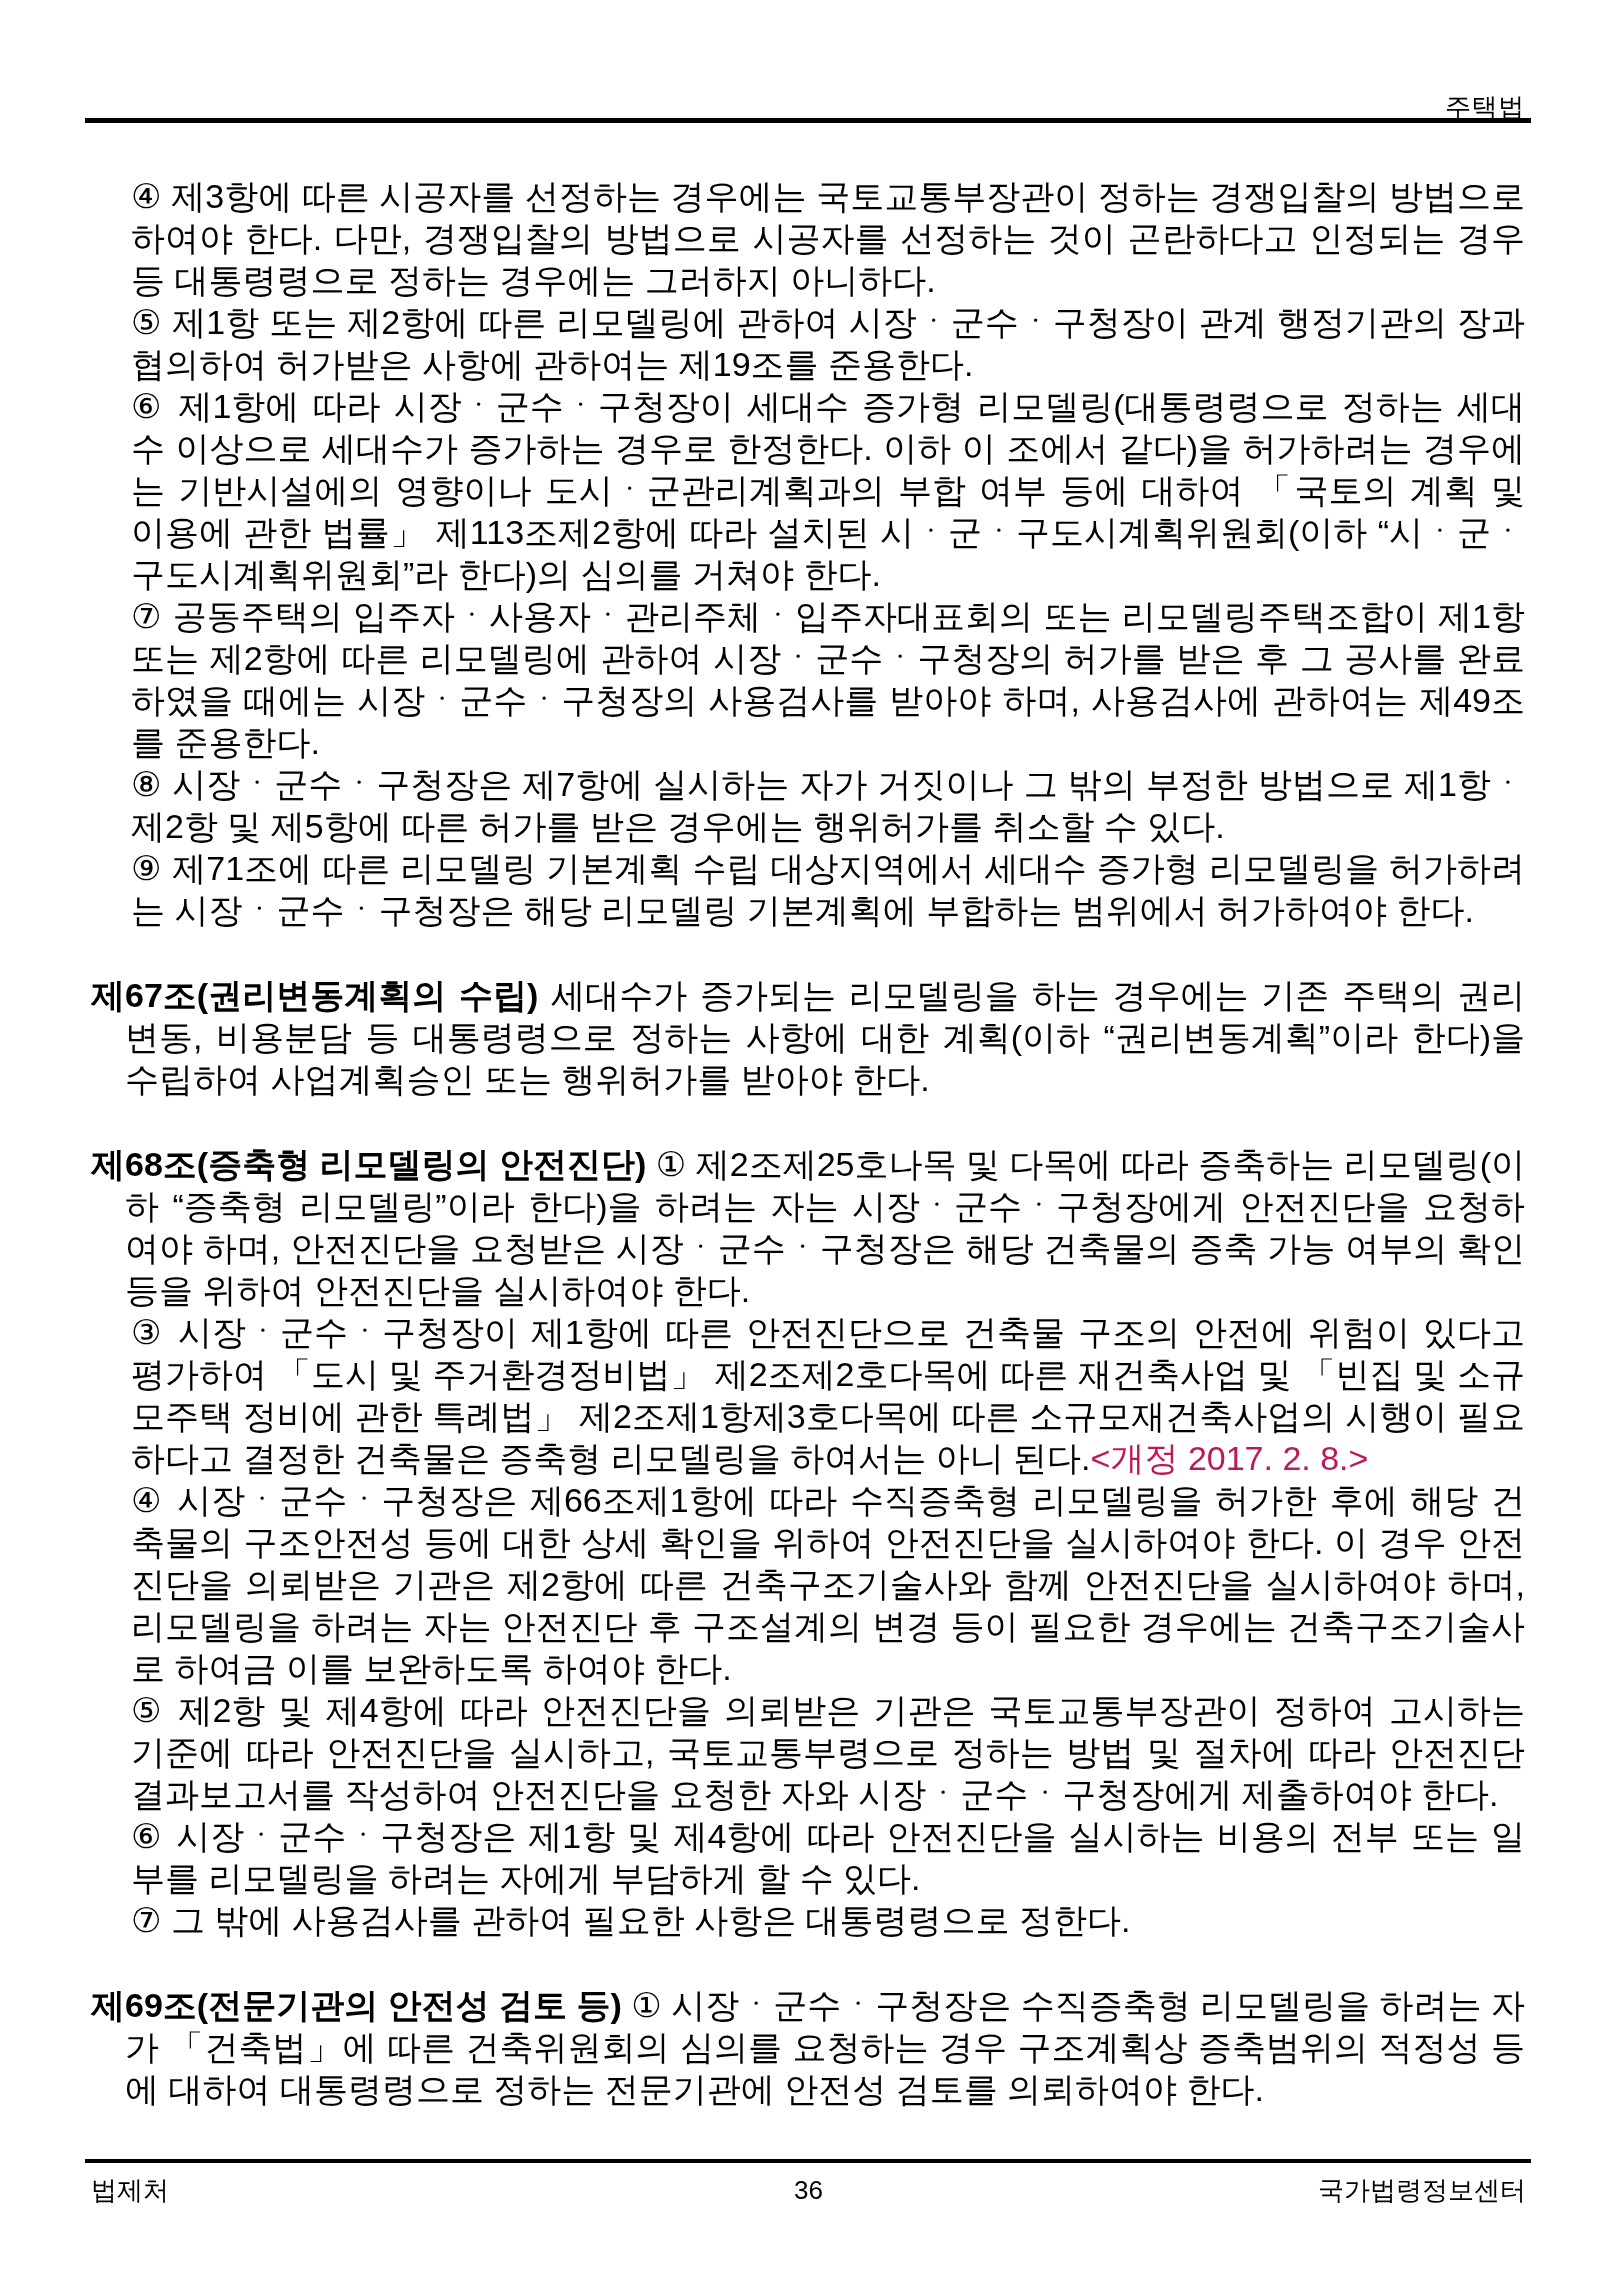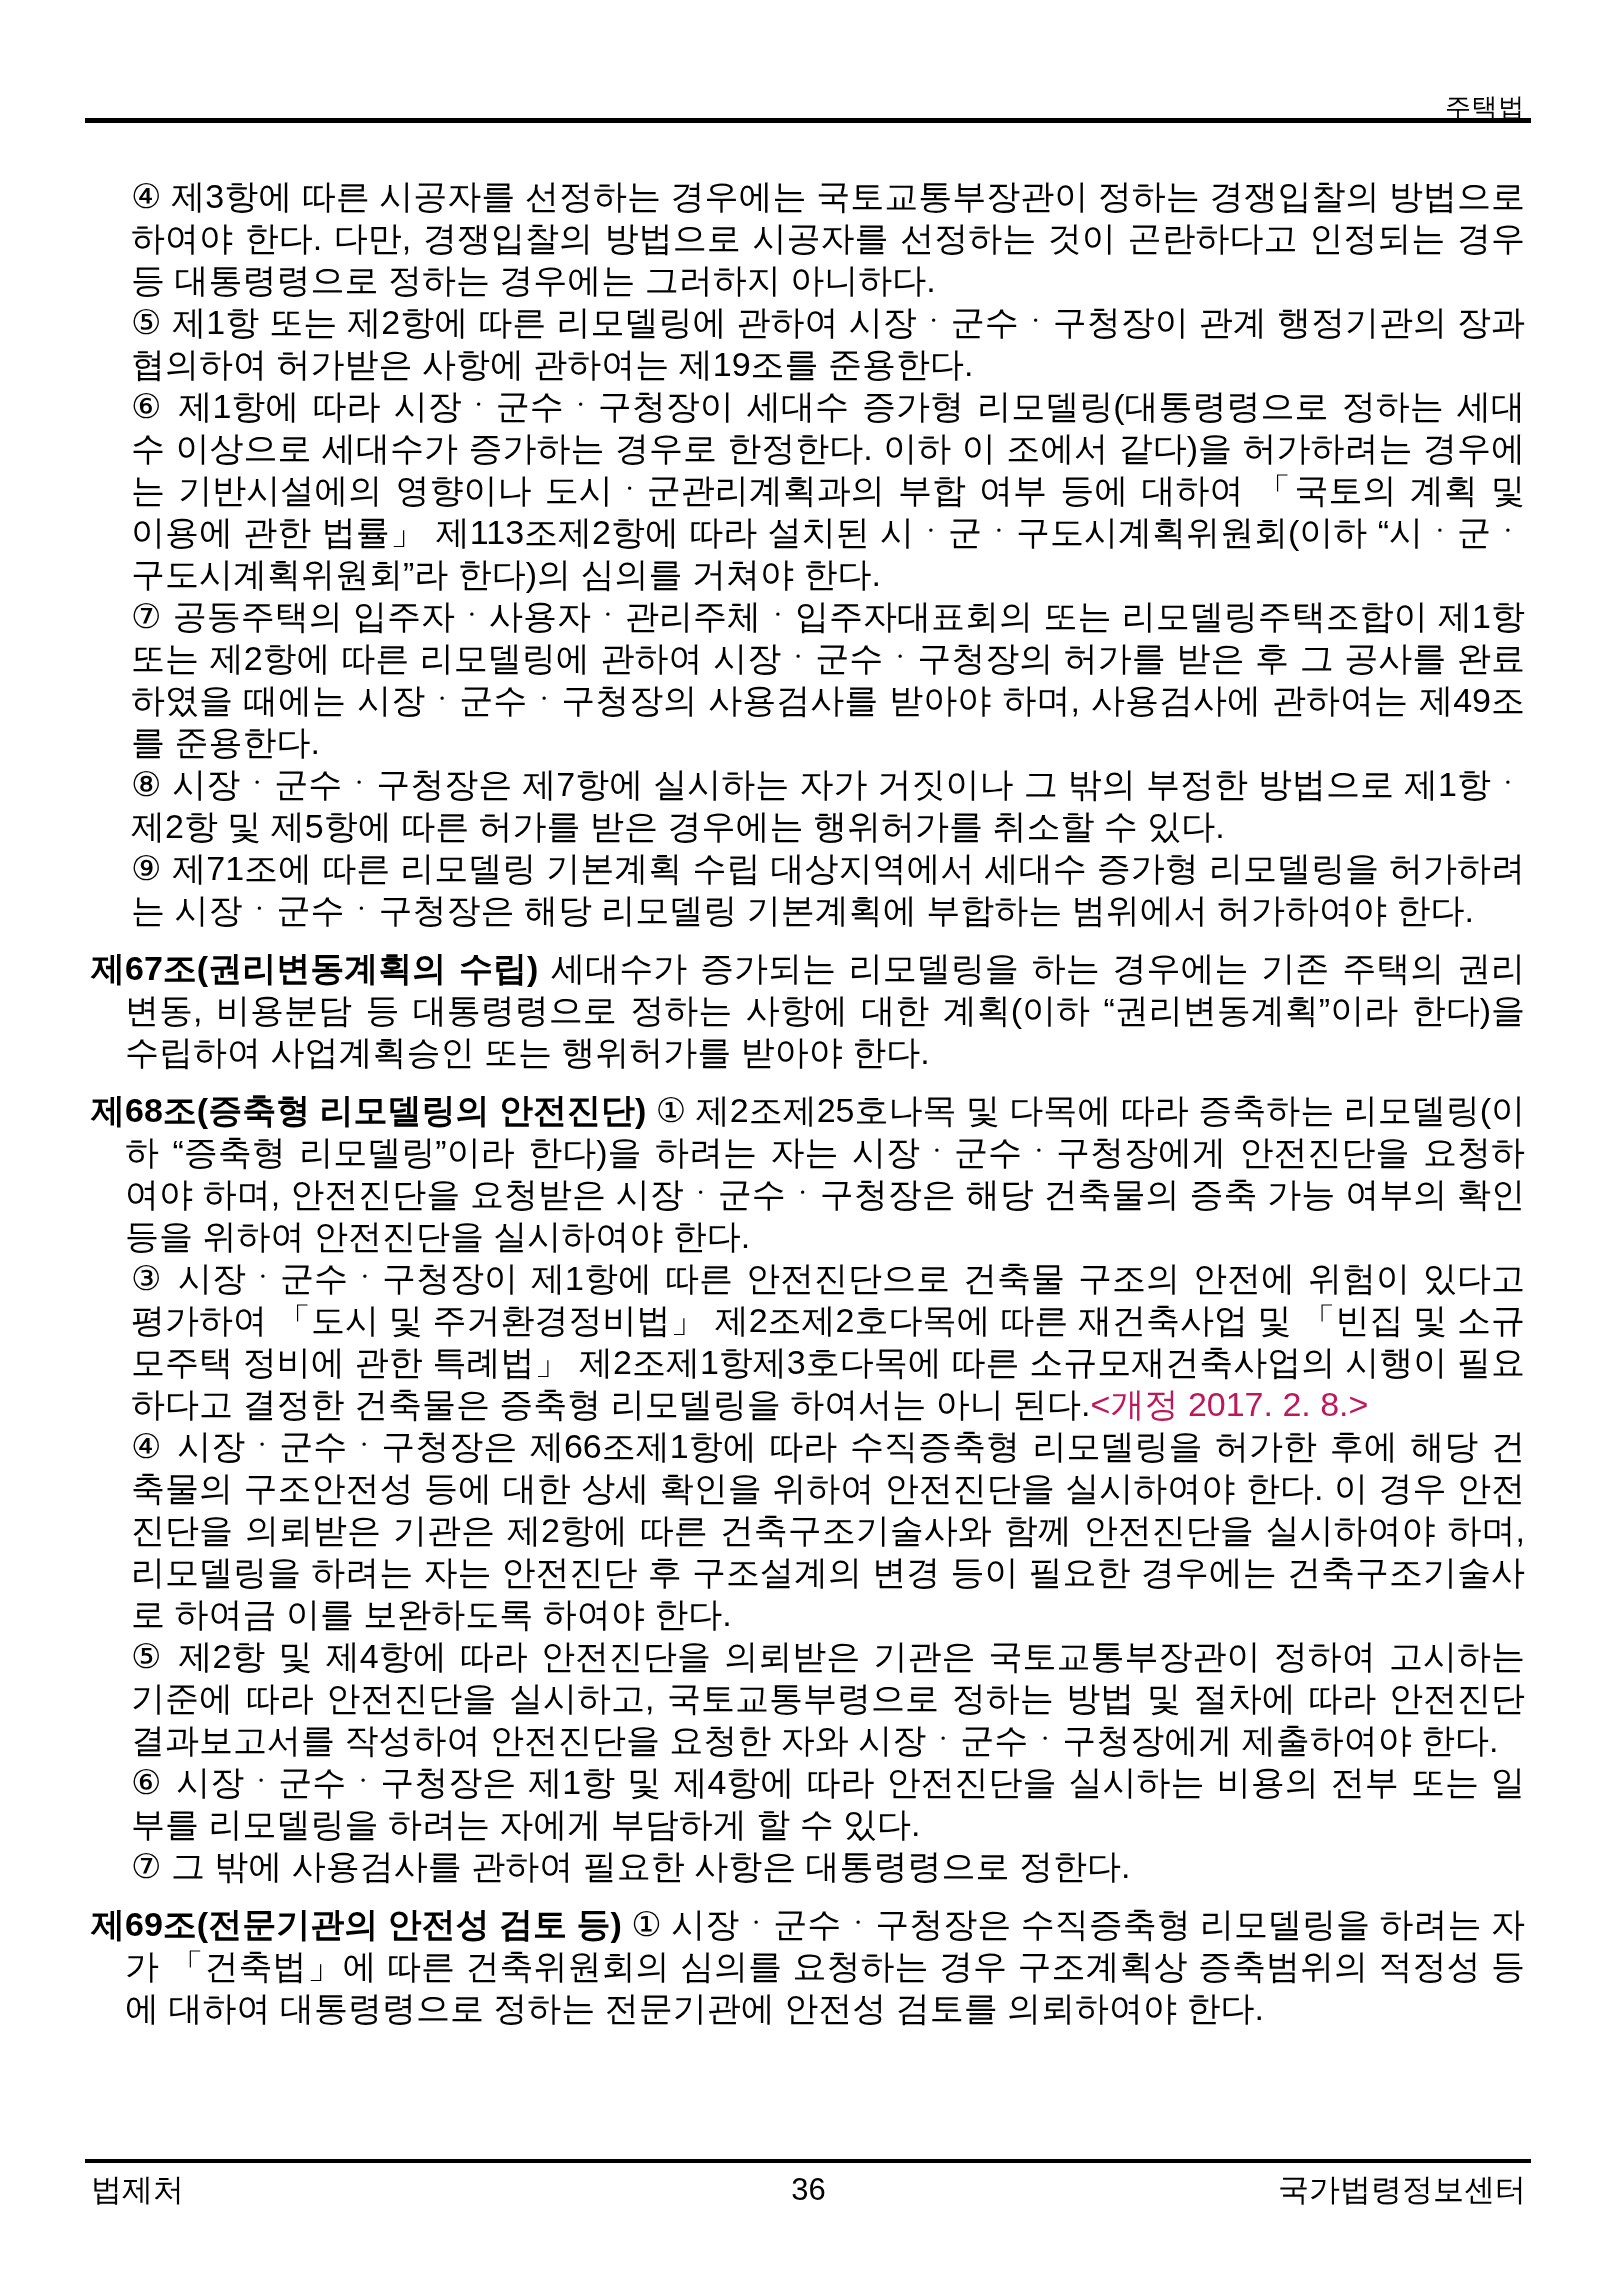--- a/index.html
+++ b/index.html
@@ -34,41 +34,41 @@
     left: 91px;
     width: 1434px;
     font-size: 34px;
     line-height: 42px;
     text-align: justify;
     word-break: break-all;
   }
   .block { margin: 0; }
   .block.clause { margin-left: 40px; }
   .block.article {
-    margin-top: 16px;
+    margin-top: 43px;
     padding-left: 34px;
     text-indent: -34px;
   }
   .seg.bold { font-weight: bold; }
   .bottom-rule {
     position: absolute;
     top: 2159px;
     left: 85px;
     width: 1446px;
     height: 3.9px;
     background: #000000;
   }
   .doc-footer {
     position: absolute;
     top: 2175px;
     left: 91px;
     width: 1435px;
     display: flex;
     align-items: flex-start;
-    font-size: 31px;
+    font-size: 26px;
     line-height: 30px;
   }
   .doc-footer .f-left  { flex: 1; text-align: left; }
   .doc-footer .f-center{ flex: 0 0 auto; text-align: right; }
   .doc-footer .f-right { flex: 1; text-align: right; }
 </style>
 </head>
 <body>
 
 <div class="doc-header-title">주택법</div>

